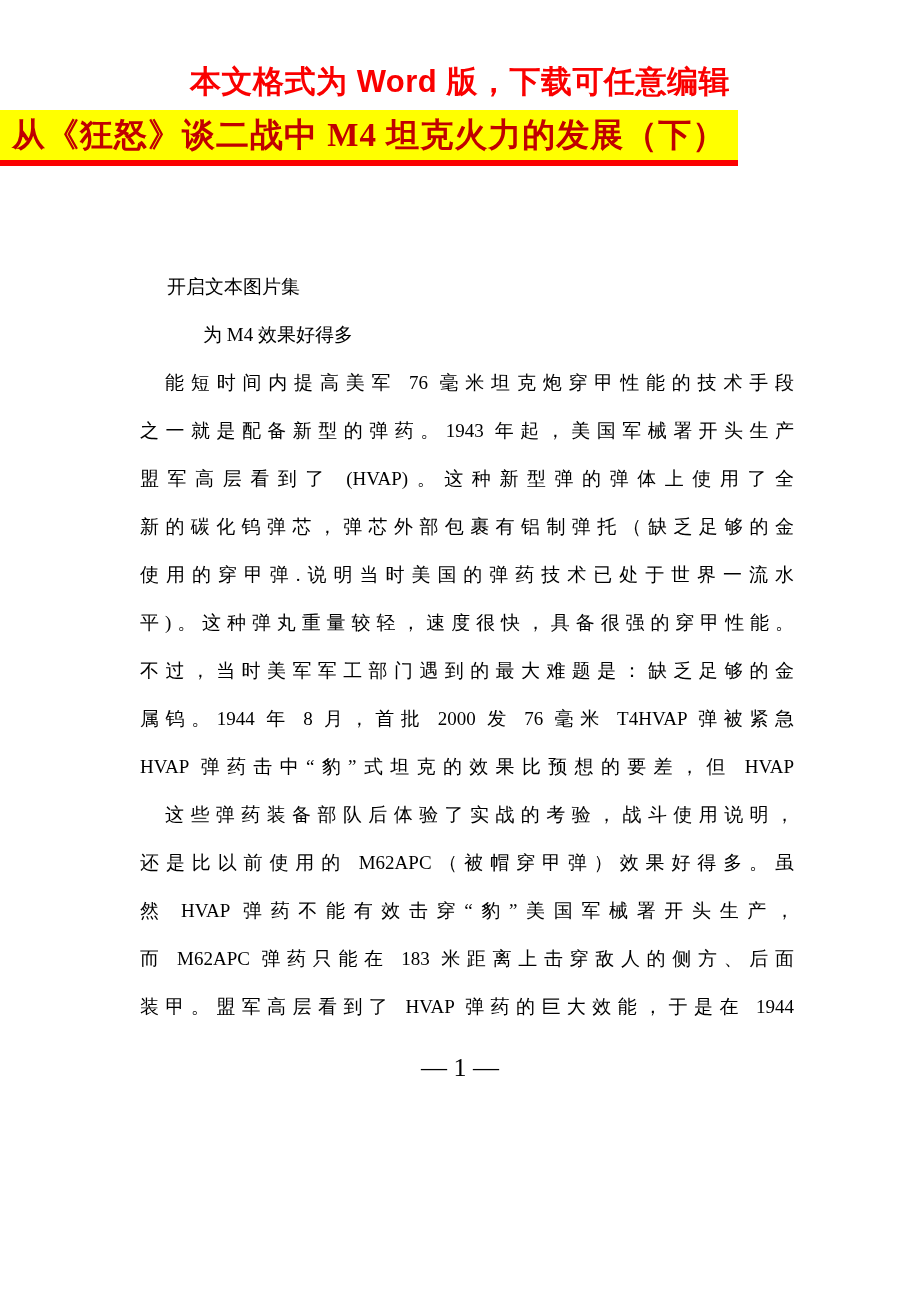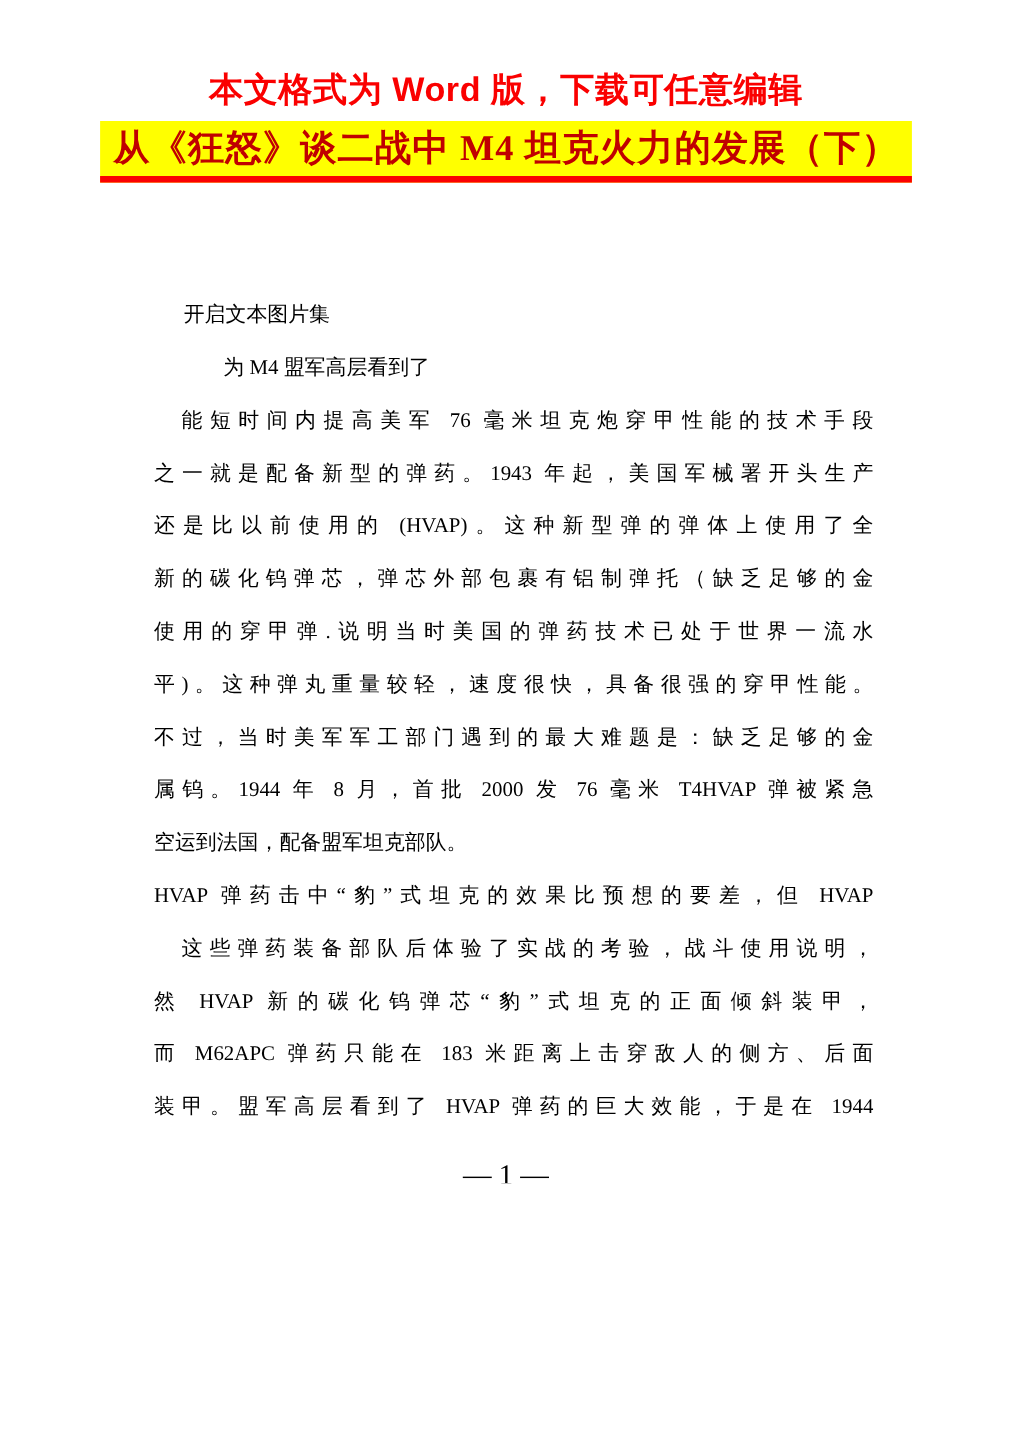--- a/index.html
+++ b/index.html
@@ -20,21 +20,20 @@
     text-align: center;
     font-family: "Liberation Sans", sans-serif;
     font-weight: bold;
     font-size: 31px;
     line-height: 40px;
     letter-spacing: 0.5px;
     color: var(--notice-red, #fa0000);
   }
   .title-row {
     margin-top: 8px;
-    text-align: center;
   }
   .title {
     display: inline-block;
     background: var(--title-highlight, #ffff00);
     color: var(--title-red, #c00000);
     font-family: "Liberation Serif", serif;
     font-weight: bold;
     font-size: 33px;
     line-height: 50px;
     padding: 0 12px;
@@ -72,31 +71,31 @@
 
 <div class="page">
   <div class="notice">本文格式为 Word 版，下载可任意编辑</div>
 
   <div class="title-row">
     <span class="title">从《狂怒》谈二战中 M4 坦克火力的发展（下）</span>
   </div>
 
   <div class="body-text">
       <div class="line" style="text-indent: 27px;">开启文本图片集</div>
-      <div class="line" style="text-indent: 63px;">为 M4 盟军高层看到了</div>
+      <div class="line" style="text-indent: 63px;">为 M4 效果好得多</div>
       <div class="line just" style="text-indent: 25px;">能短时间内提高美军 76 毫米坦克炮穿甲性能的技术手段</div>
       <div class="line just">之一就是配备新型的弹药。1943 年起，美国军械署开头生产</div>
-      <div class="line just">还是比以前使用的 (HVAP)。这种新型弹的弹体上使用了全</div>
+      <div class="line just">盟军高层看到了 (HVAP)。这种新型弹的弹体上使用了全</div>
       <div class="line just">新的碳化钨弹芯，弹芯外部包裹有铝制弹托（缺乏足够的金</div>
       <div class="line just">使用的穿甲弹.说明当时美国的弹药技术已处于世界一流水</div>
       <div class="line just">平)。这种弹丸重量较轻，速度很快，具备很强的穿甲性能。</div>
       <div class="line just">不过，当时美军军工部门遇到的最大难题是：缺乏足够的金</div>
       <div class="line just">属钨。1944 年 8 月，首批 2000 发 76 毫米 T4HVAP 弹被紧急</div>
-      <div class="line">空运到法国，配备盟军坦克部队。</div>
       <div class="line just">HVAP 弹药击中“豹”式坦克的效果比预想的要差，但 HVAP</div>
       <div class="line just" style="text-indent: 25px;">这些弹药装备部队后体验了实战的考验，战斗使用说明，</div>
-      <div class="line just">然 HVAP 新的碳化钨弹芯“豹”式坦克的正面倾斜装甲，</div>
+      <div class="line just">还是比以前使用的 M62APC（被帽穿甲弹）效果好得多。虽</div>
+      <div class="line just">然 HVAP 弹药不能有效击穿“豹”美国军械署开头生产，</div>
       <div class="line just">而 M62APC 弹药只能在 183 米距离上击穿敌人的侧方、后面</div>
       <div class="line just">装甲。盟军高层看到了 HVAP 弹药的巨大效能，于是在 1944</div>
     </div>
 
   <div class="footer">— 1 —</div>
 </div>
 
 </body></html>

